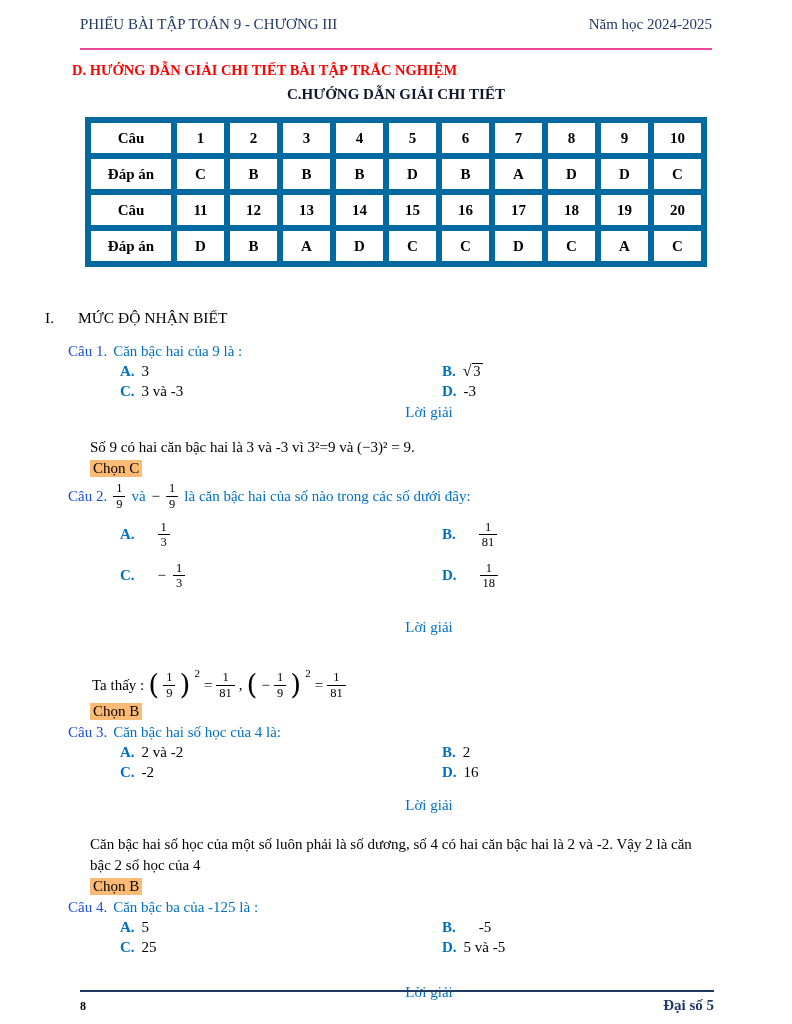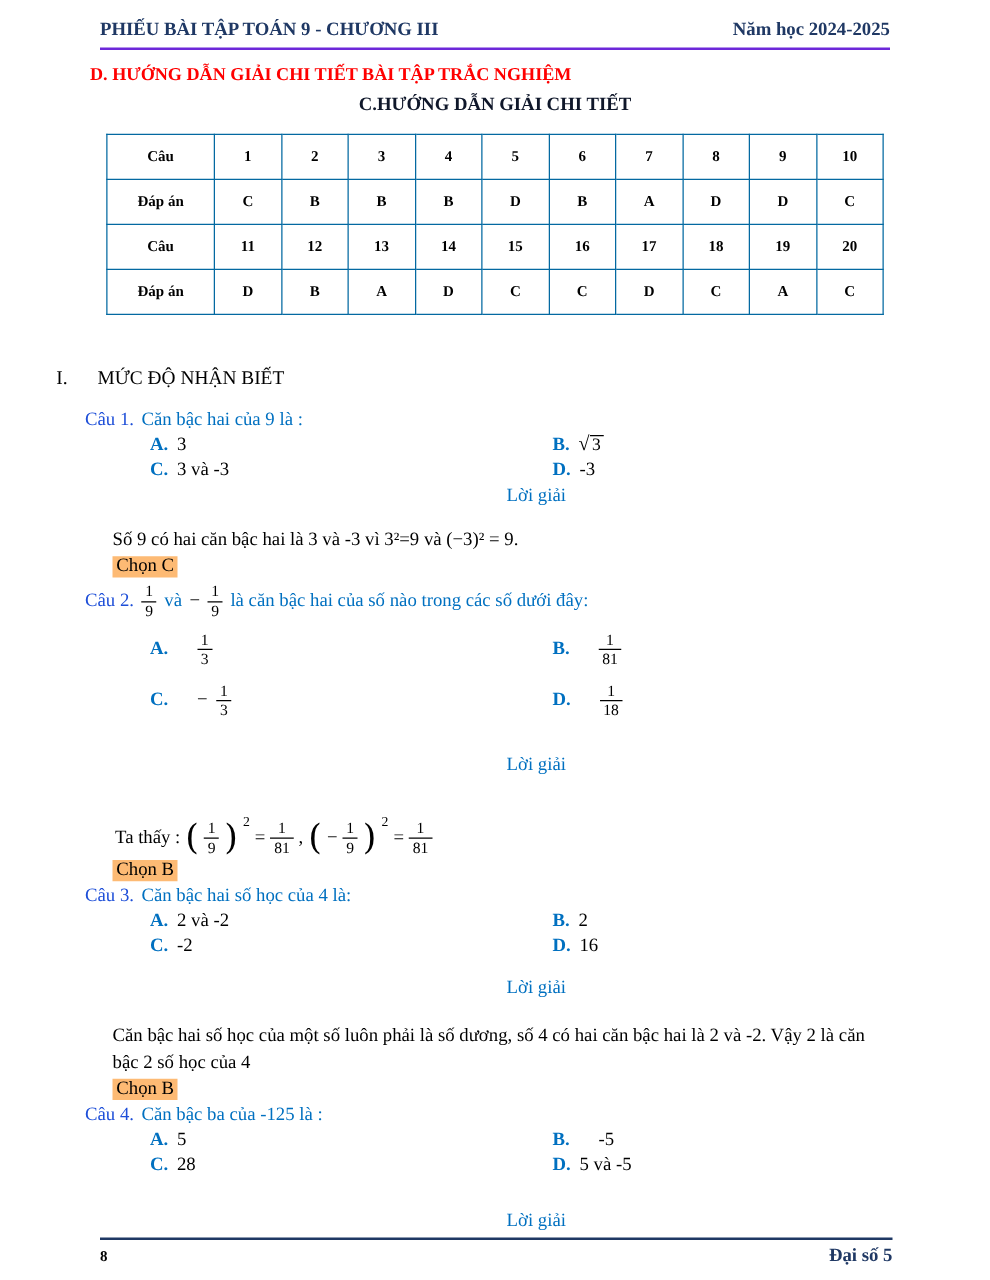--- a/index.html
+++ b/index.html
@@ -11,31 +11,31 @@
     background: #ffffff;
     font-family: "Liberation Serif", serif;
     font-size: 15px;
     color: #000;
     padding: 16px 80px 0 80px;
     overflow: hidden;
   }
   
   .doc-header {
     display: flex; justify-content: space-between; align-items: baseline;
-    color: #1F3864; font-weight: bold; font-size: 15px;
-    border-bottom: 2px solid #6d28d9; padding-bottom: 5px;
+    color: #1F3864; font-weight: normal; font-size: 15px;
+    border-bottom: 2px solid #ec4899; padding-bottom: 15px;
   }
   
   .heading-d { color: #FF0000; font-weight: bold; font-size: 14.5px; margin-top: 12px; margin-left: -8px; }
   .heading-c { color: #0f172a; font-weight: bold; font-size: 15px; text-align: center; margin-top: 7px; }
   
   .answer-table { border-collapse: collapse; margin: 14px auto 0 auto; width: 622px; table-layout: fixed; }
   .answer-table td {
-    border: 1px solid #0369a1; text-align: center; vertical-align: middle;
-    font-weight: bold; font-size: 12px; height: 36px; padding: 2px;
+    border: 6px solid #0369a1; text-align: center; vertical-align: middle;
+    font-weight: bold; font-size: 15px; height: 36px; padding: 2px;
   }
   .answer-table td.row-label { width: 86px; }
   
   .section-heading { margin-top: 42px; margin-left: -35px; display: flex; gap: 24px; font-size: 15.5px; }
   
   .q-line { display: flex; align-items: center; flex-wrap: wrap; gap: 6px; margin-left: -12px; }
   .q-label { color: #1d4ed8; font-weight: normal; }
   .q-text  { color: #0070C0; }
   .opt-grid { display: flex; align-items: center; margin-top: 3px; }
   .opt { display: flex; align-items: center; gap: 7px; }
@@ -307,21 +307,21 @@
         <span class="opt-value">5</span>
       </div>
       <div class="opt">
         <span class="opt-letter">B.</span>
         <span class="opt-value gap-wide">-5</span>
       </div>
     </div>
     <div class="opt-grid">
       <div class="opt opt-left">
         <span class="opt-letter">C.</span>
-        <span class="opt-value">28</span>
+        <span class="opt-value">25</span>
       </div>
       <div class="opt">
         <span class="opt-letter">D.</span>
         <span class="opt-value">5 và -5</span>
       </div>
     </div>
     <div class="loigiai mt-28">Lời giải</div>
   </div>
 
   <div class="doc-footer">

